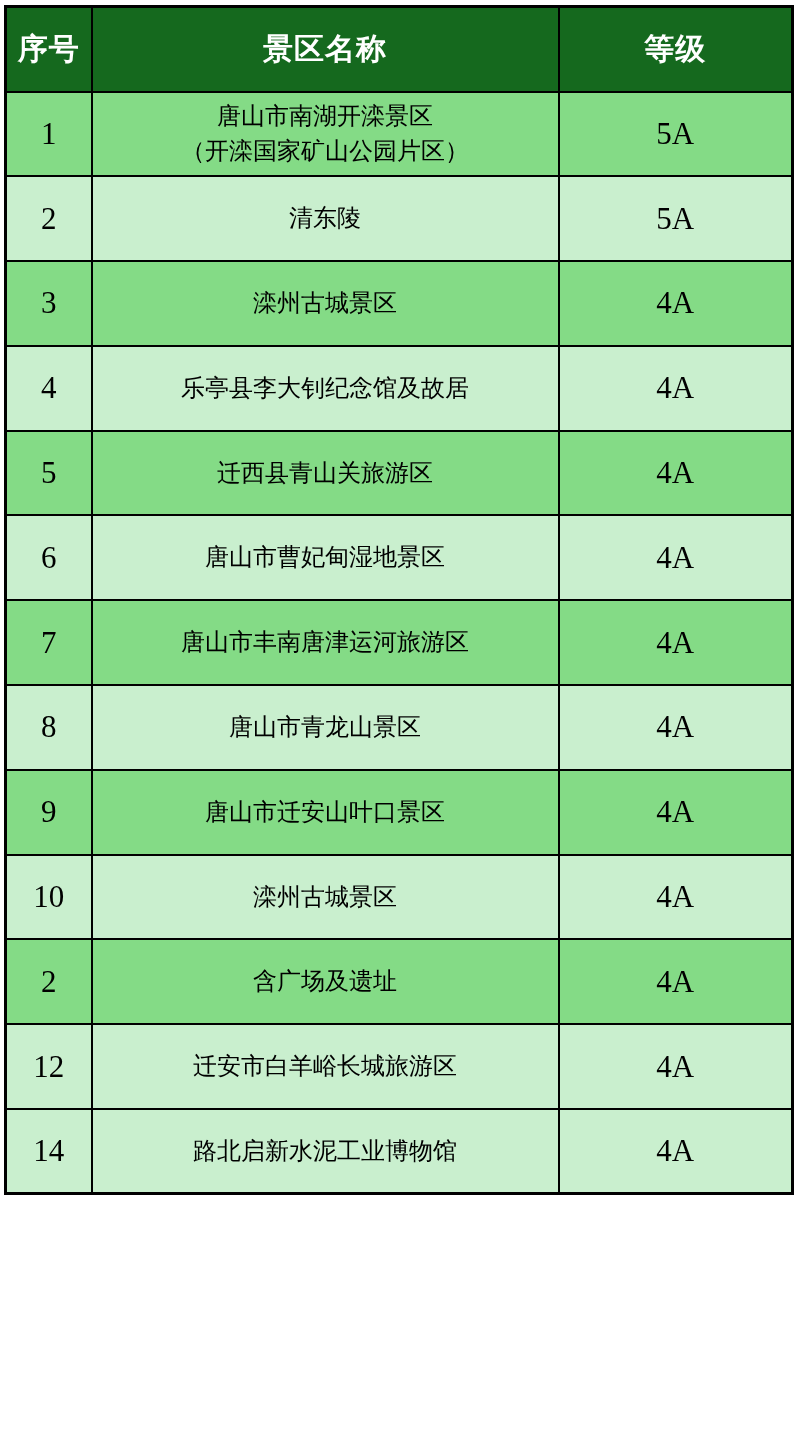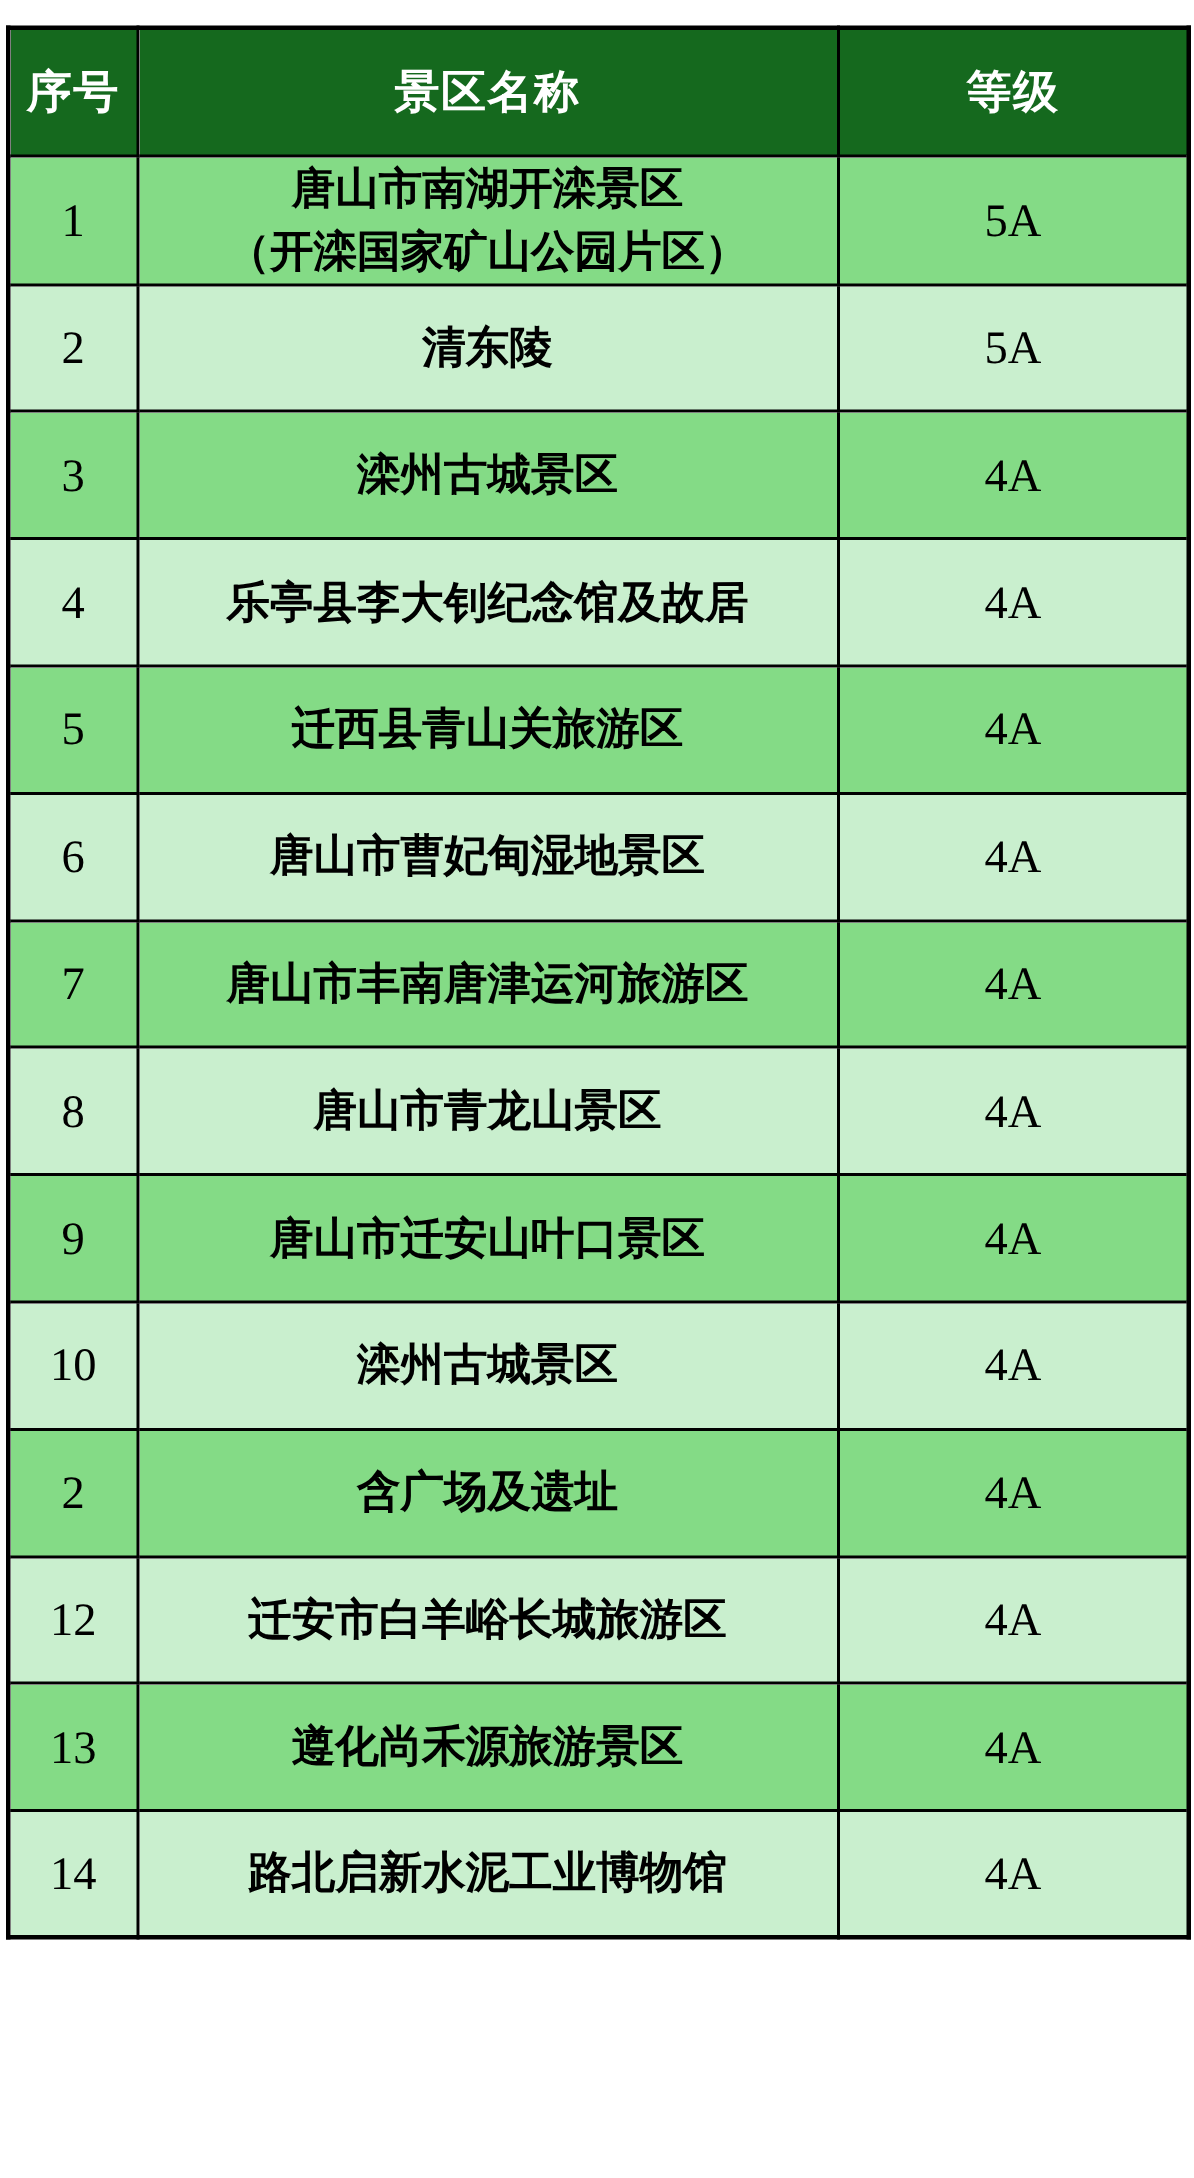--- a/index.html
+++ b/index.html
@@ -23,21 +23,20 @@
     font-family: "Liberation Serif", "DejaVu Serif", serif;
   }
   table.scenic {
     position: absolute;
     left: 4px;
     top: 5px;
     width: 787px;
     border-collapse: collapse;
     table-layout: fixed;
     border: 3px solid var(--border, #000);
-    margin-top: 12px;
   }
   col.col-no    { width: 86px;  }
   col.col-name  { width: 467px; }
   col.col-level { width: 234px; }
   th, td {
     border: 2px solid var(--border, #000);
     text-align: center;
     vertical-align: middle;
     padding: 0 4px;
     color: var(--body-text, #000);
@@ -51,22 +50,22 @@
     font-family: "Liberation Sans", "DejaVu Sans", sans-serif;
     font-weight: 700;
     font-size: 30px;
     letter-spacing: 1px;
   }
   td.cell-no, td.cell-level {
     font-size: 31px;
     font-weight: 400;
   }
   td.cell-name {
-    font-size: 29px;
-    font-weight: 700;
+    font-size: 24px;
+    font-weight: 400;
     white-space: pre-line;
     line-height: 1.45;
   }
   tbody tr.odd  { background: var(--row-odd-bg, #84DB86); }
   tbody tr.even { background: var(--row-even-bg, #C9EFCE); }
 </style>
 </head>
 <body>
 
 <table class="scenic">
@@ -137,24 +136,19 @@
     <tr class="odd">
       <td class="cell-no">2</td>
       <td class="cell-name">含广场及遗址</td>
       <td class="cell-level">4A</td>
     </tr>
     <tr class="even">
       <td class="cell-no">12</td>
       <td class="cell-name">迁安市白羊峪长城旅游区</td>
       <td class="cell-level">4A</td>
     </tr>
-    <tr class="odd">
-      <td class="cell-no">13</td>
-      <td class="cell-name">遵化尚禾源旅游景区</td>
-      <td class="cell-level">4A</td>
-    </tr>
     <tr class="even">
       <td class="cell-no">14</td>
       <td class="cell-name">路北启新水泥工业博物馆</td>
       <td class="cell-level">4A</td>
     </tr>
   </tbody>
 </table>
 
 </body></html>

